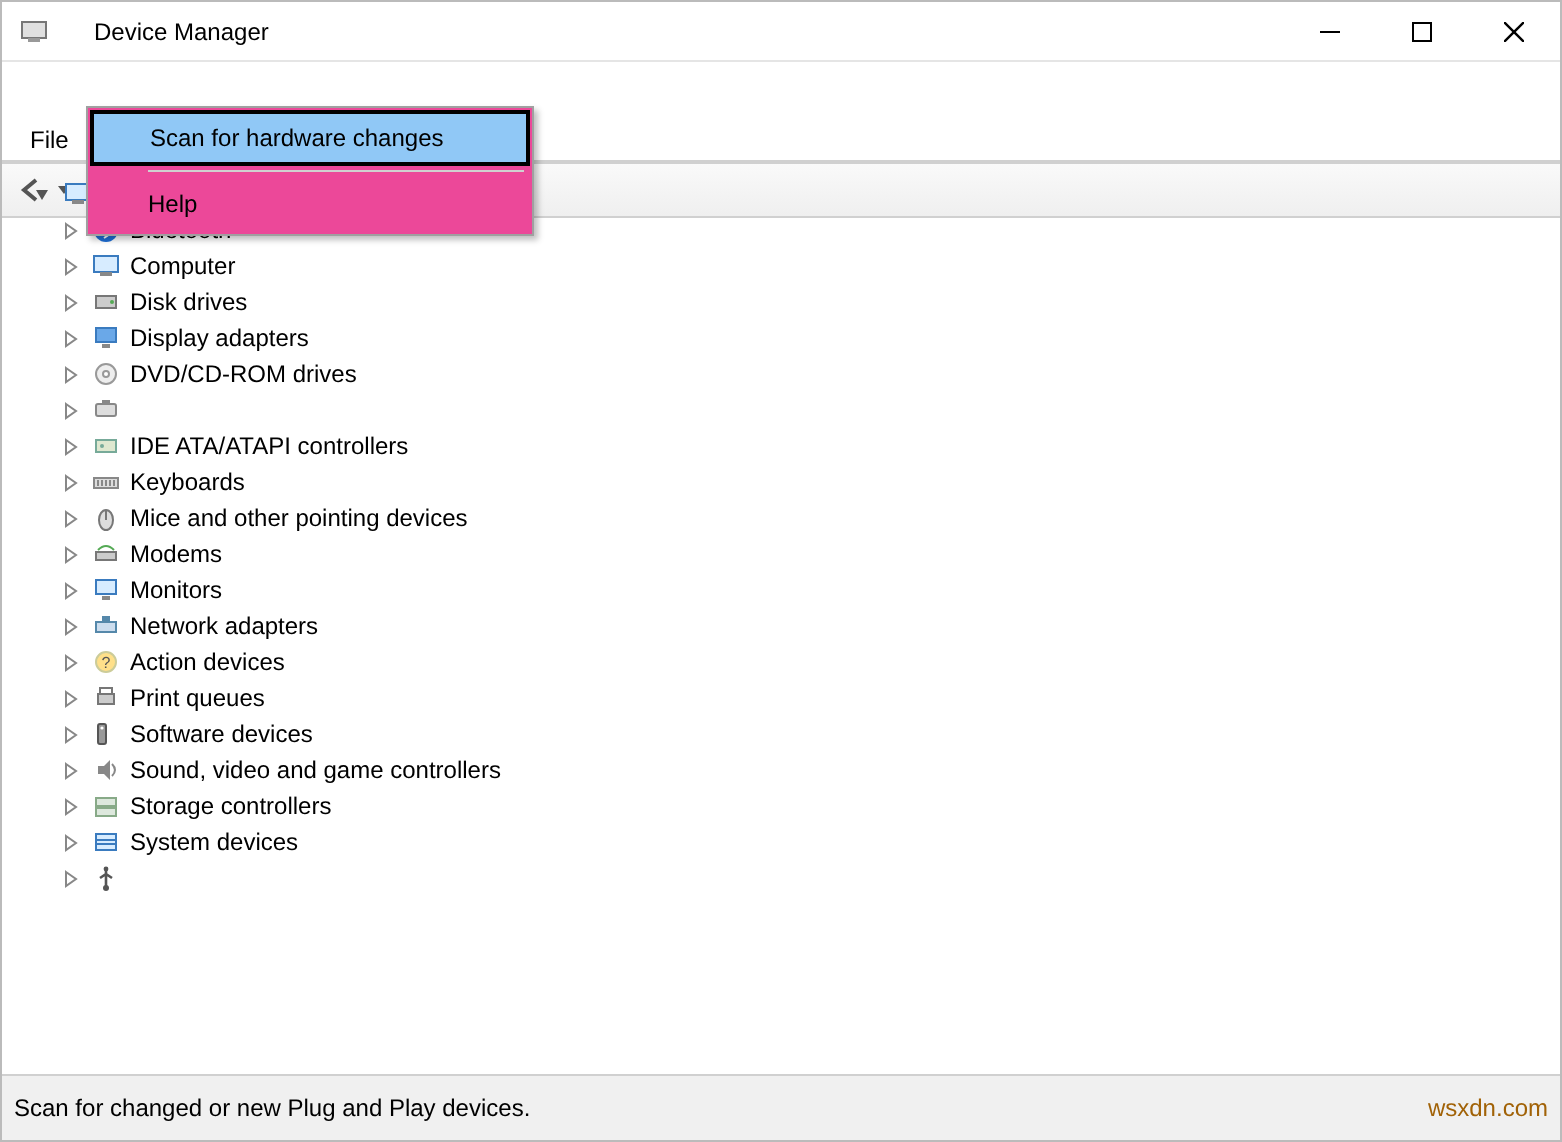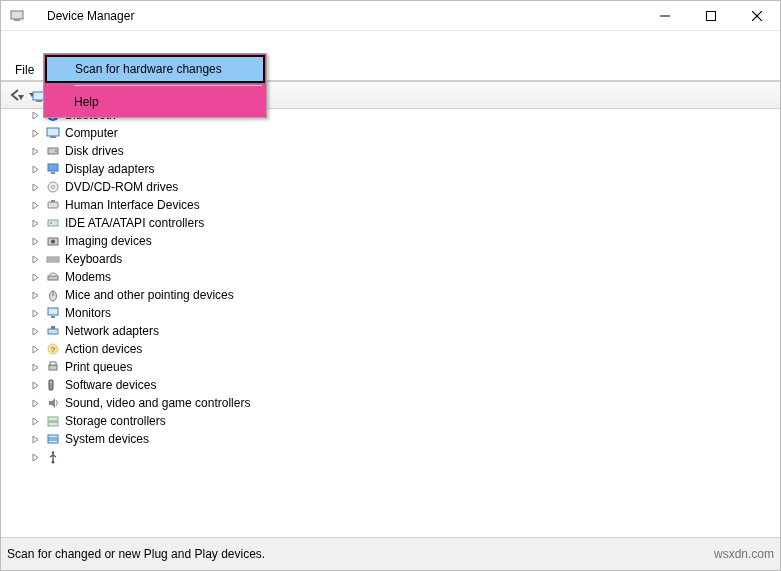--- a/index.html
+++ b/index.html
@@ -302,49 +302,34 @@
             <svg width="9" height="9">
               <path d="M2 1 L7 4.5 L2 8 Z" fill="none" stroke="#888"></path>
             </svg>
           </span>
           <span class="node-icon">
             <svg width="14" height="14">
               <rect x="2" y="4" width="10" height="6" rx="1" fill="#ddd" stroke="#888"></rect>
               <rect x="5" y="2" width="4" height="2" fill="#888"></rect>
             </svg>
           </span>
-          <span class="node-label">Human Interface Devices</span>
         </div>
         <div class="node-row">
           <span class="disclosure">
             <svg width="9" height="9">
               <path d="M2 1 L7 4.5 L2 8 Z" fill="none" stroke="#888"></path>
             </svg>
           </span>
           <span class="node-icon">
             <svg width="14" height="14">
               <rect x="2" y="4" width="10" height="6" fill="#dfe8d0" stroke="#7a9"></rect>
               <circle cx="5" cy="7" r="1" fill="#7a9"></circle>
             </svg>
           </span>
           <span class="node-label">IDE ATA/ATAPI controllers</span>
-        </div>
-        <div class="node-row">
-          <span class="disclosure">
-            <svg width="9" height="9">
-              <path d="M2 1 L7 4.5 L2 8 Z" fill="none" stroke="#888"></path>
-            </svg>
-          </span>
-          <span class="node-icon">
-            <svg width="14" height="14">
-              <rect x="2" y="4" width="10" height="7" fill="#ccc" stroke="#777"></rect>
-              <circle cx="7" cy="7.5" r="2" fill="#555"></circle>
-            </svg>
-          </span>
-          <span class="node-label">Imaging devices</span>
         </div>
         <div class="node-row">
           <span class="disclosure">
             <svg width="9" height="9">
               <path d="M2 1 L7 4.5 L2 8 Z" fill="none" stroke="#888"></path>
             </svg>
           </span>
           <span class="node-icon">
             <svg width="14" height="14">
               <rect x="1" y="5" width="12" height="5" fill="#ddd" stroke="#888"></rect>
@@ -358,39 +343,39 @@
           <span class="node-label">Keyboards</span>
         </div>
         <div class="node-row">
           <span class="disclosure">
             <svg width="9" height="9">
               <path d="M2 1 L7 4.5 L2 8 Z" fill="none" stroke="#888"></path>
             </svg>
           </span>
           <span class="node-icon">
             <svg width="14" height="14">
+              <ellipse cx="7" cy="8" rx="3.5" ry="5" fill="#ddd" stroke="#777"></ellipse>
+              <line x1="7" y1="3" x2="7" y2="8" stroke="#777"></line>
+            </svg>
+          </span>
+          <span class="node-label">Mice and other pointing devices</span>
+        </div>
+        <div class="node-row">
+          <span class="disclosure">
+            <svg width="9" height="9">
+              <path d="M2 1 L7 4.5 L2 8 Z" fill="none" stroke="#888"></path>
+            </svg>
+          </span>
+          <span class="node-icon">
+            <svg width="14" height="14">
               <rect x="2" y="6" width="10" height="4" fill="#ccc" stroke="#777"></rect>
               <path d="M3 5 Q7 1 11 5" fill="none" stroke="#5a5"></path>
             </svg>
           </span>
           <span class="node-label">Modems</span>
-        </div>
-        <div class="node-row">
-          <span class="disclosure">
-            <svg width="9" height="9">
-              <path d="M2 1 L7 4.5 L2 8 Z" fill="none" stroke="#888"></path>
-            </svg>
-          </span>
-          <span class="node-icon">
-            <svg width="14" height="14">
-              <ellipse cx="7" cy="8" rx="3.5" ry="5" fill="#ddd" stroke="#777"></ellipse>
-              <line x1="7" y1="3" x2="7" y2="8" stroke="#777"></line>
-            </svg>
-          </span>
-          <span class="node-label">Mice and other pointing devices</span>
         </div>
         <div class="node-row">
           <span class="disclosure">
             <svg width="9" height="9">
               <path d="M2 1 L7 4.5 L2 8 Z" fill="none" stroke="#888"></path>
             </svg>
           </span>
           <span class="node-icon">
             <svg width="14" height="14">
               <rect x="2" y="2" width="10" height="7" fill="#d7ecff" stroke="#3a7bbf"></rect>
@@ -511,14 +496,14 @@
               <circle cx="7" cy="12" r="1.5" fill="#555"></circle>
             </svg>
           </span>
         </div>
       </div>
   </div>
 </div>
 
 <div class="statusbar">
   <span>Scan for changed or new Plug and Play devices.</span>
-  <span style="color:#737373">wsxdn.com</span>
+  <span style="color:#a16207">wsxdn.com</span>
 </div>
 
 </body></html>

